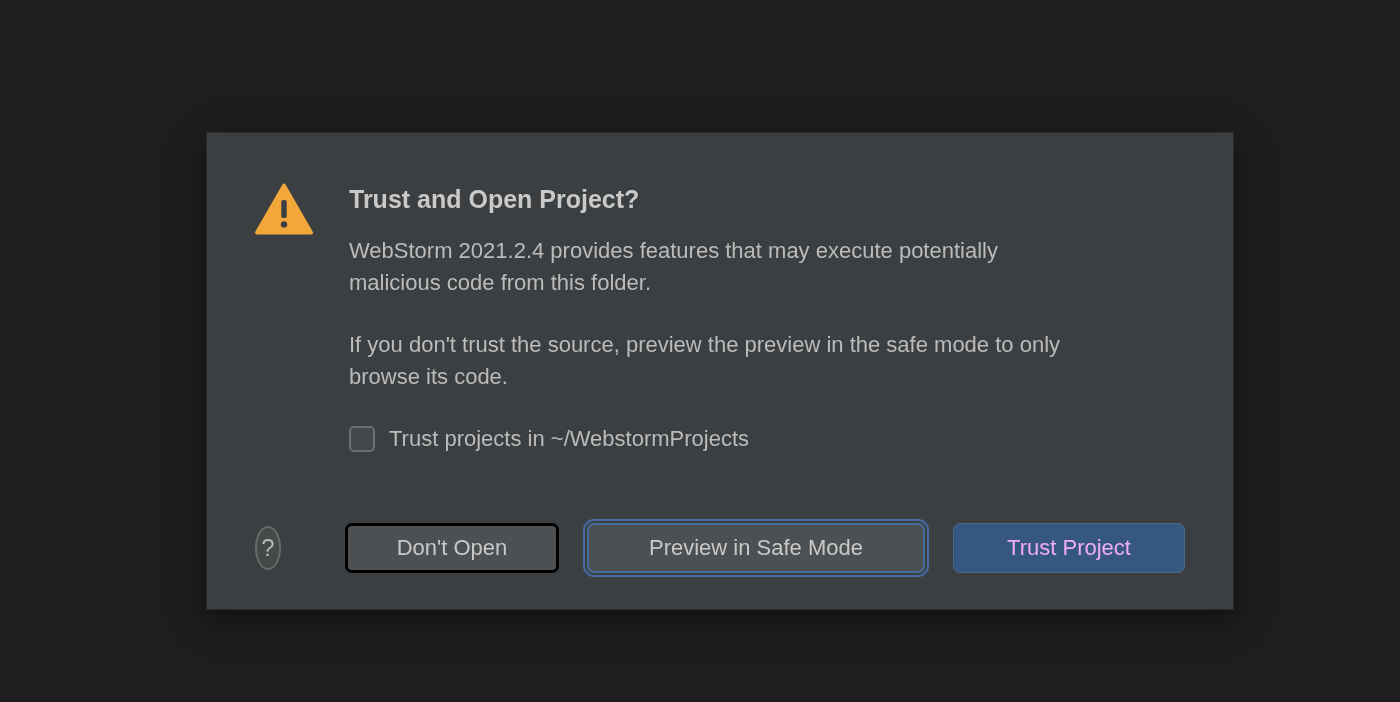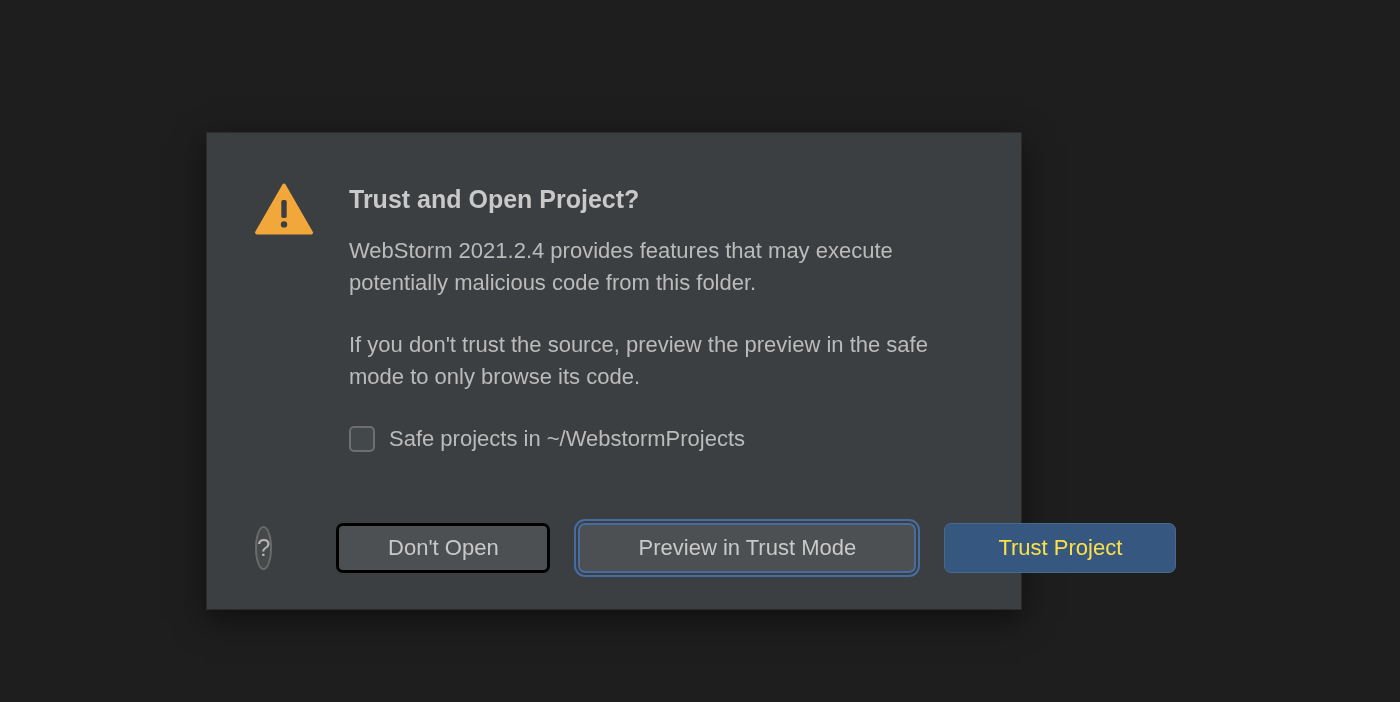--- a/index.html
+++ b/index.html
@@ -7,21 +7,21 @@
       width: 1400px;
       height: 702px;
       background: #1e1e1e;
       font-family: -apple-system, BlinkMacSystemFont, "Segoe UI", "Helvetica Neue", Arial, sans-serif;
       overflow: hidden;
     }
     .dialog {
       position: absolute;
       left: 206px;
       top: 132px;
-      width: 816px;
+      width: 1028px;
       height: 478px;
       background: #3c3f41;
       border: 1px solid #2b2b2b;
       box-shadow: 0 10px 30px rgba(0,0,0,0.5);
       padding: 48px 48px 36px 48px;
     }
     .dialog-body {
       display: flex;
       align-items: flex-start;
       gap: 36px;
@@ -103,48 +103,48 @@
     .btn.primary-width { min-width: 232px; }
     .btn.focused {
       border: 2px solid #466ca0;
       outline: 2px solid #466ca0;
       outline-offset: 2px;
       background: #4c5052;
     }
     .btn.primary {
       background: #365880;
       border: 1px solid #4a688c;
-      color: #fde047;
+      color: #f0abfc;
     }
   </style>
 </head>
 <body>
 
 <div class="dialog">
   <div class="dialog-body">
     <div class="warn-icon">
       <svg viewBox="0 0 64 56" width="58" height="52">
         <path d="M32 2 L62 54 L2 54 Z" fill="#f2a73b" stroke="#f2a73b" stroke-linejoin="round" stroke-width="4"></path>
         <rect x="29" y="18" width="6" height="20" rx="2" fill="#3c3f41"></rect>
         <circle cx="32" cy="45" r="3.5" fill="#3c3f41"></circle>
       </svg>
     </div>
     <div class="content">
       <div class="title">Trust and Open Project?</div>
       <div class="para">WebStorm 2021.2.4 provides features that may execute potentially malicious code from this folder.</div>
       <div class="para">If you don't trust the source, preview the preview in the safe mode to only browse its code.</div>
       <div class="check-row">
         <div class="checkbox"></div>
-        <div>Safe projects in ~/WebstormProjects</div>
+        <div>Trust projects in ~/WebstormProjects</div>
       </div>
     </div>
   </div>
 
   <div class="footer">
     <div class="help-btn">
       <span>?</span>
     </div>
     <div class="spacer"></div>
     <div class="btn wide">Don't Open</div>
-    <div class="btn mid focused">Preview in Trust Mode</div>
+    <div class="btn mid focused">Preview in Safe Mode</div>
     <div class="btn primary primary-width">Trust Project</div>
   </div>
 </div>
 
 </body></html>

